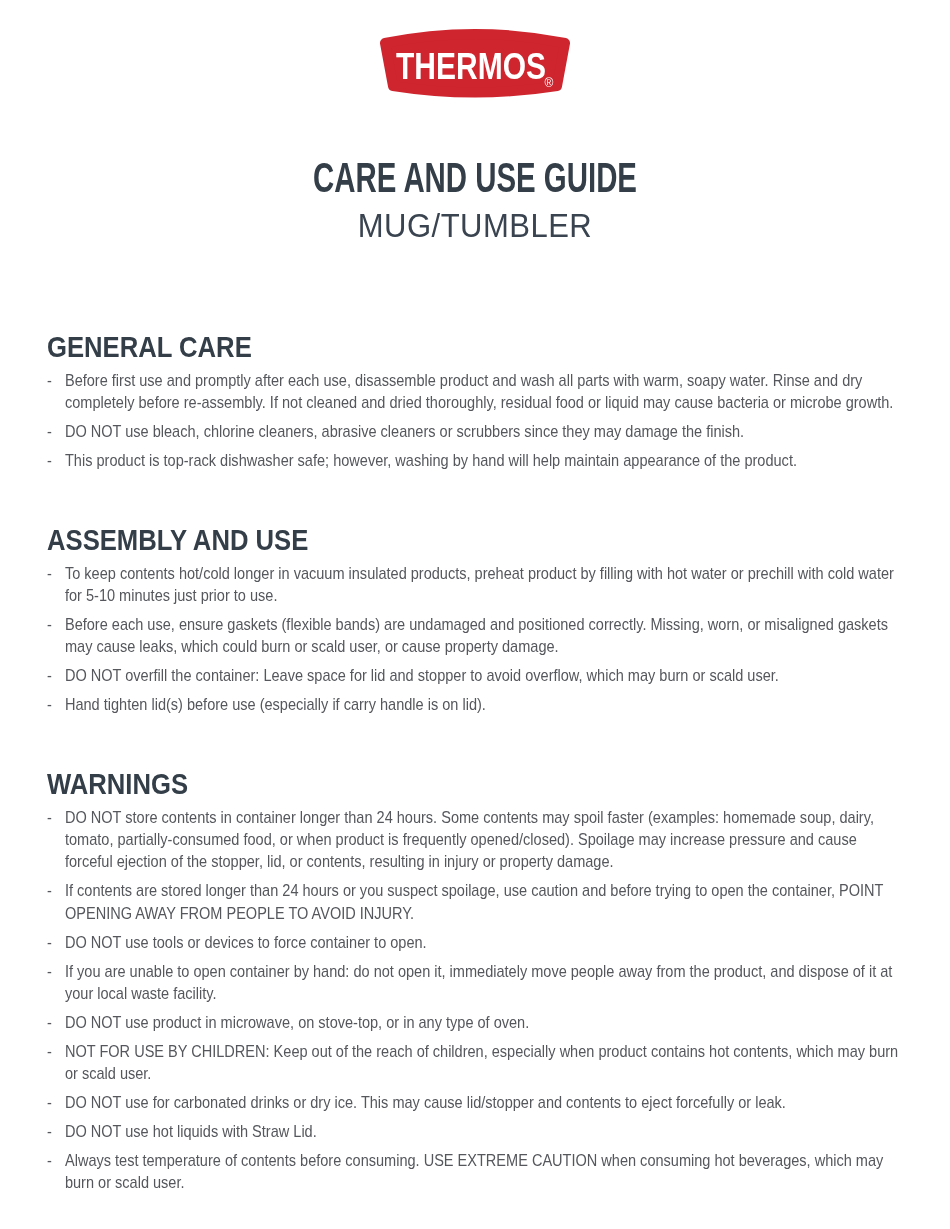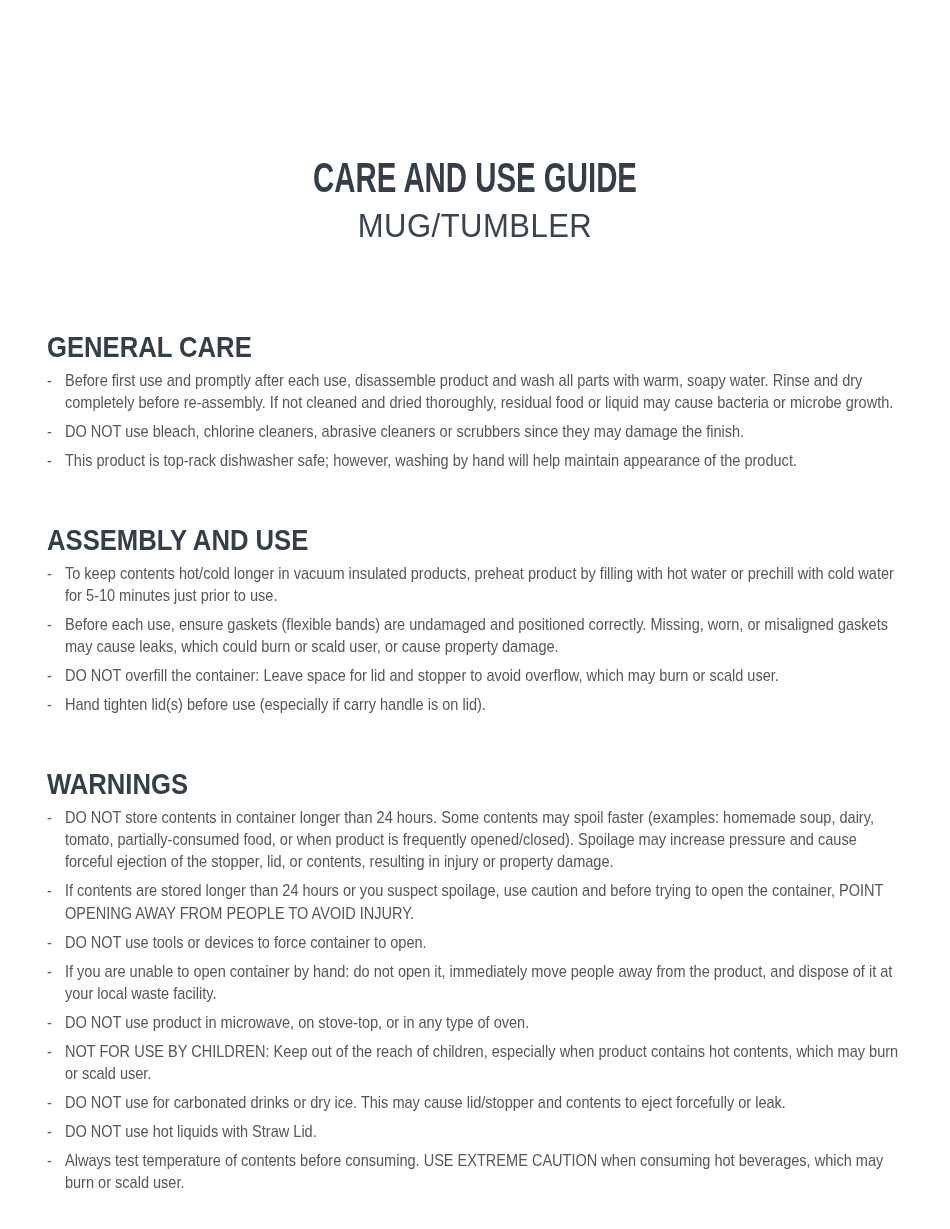--- a/index.html
+++ b/index.html
@@ -82,20 +82,27 @@
     width: 21px;
     color: #55575C;
   }
   .bullet-text { flex: 1 1 auto; }
 </style>
 </head>
 <body>
 
 <div class="page">
 
+  <div class="logo-wrap">
+    <svg width="204" height="78" viewBox="0 0 204 78">
+      <path d="M 12 19 Q 102 1 192 19 L 184 62 Q 102 75 20 62 Z" fill="#CE252E" stroke="#CE252E" stroke-width="10" stroke-linejoin="round"></path>
+      <text x="98" y="55" text-anchor="middle" font-family="Liberation Sans, sans-serif" font-size="37" font-weight="bold" fill="#FFFFFF" textLength="150" lengthAdjust="spacingAndGlyphs">THERMOS</text>
+      <text x="176" y="63" text-anchor="middle" font-family="Liberation Sans, sans-serif" font-size="12" fill="#FFFFFF">®</text>
+    </svg>
+  </div>
 
   <div class="doc-title">CARE AND USE GUIDE</div>
   <div class="doc-subtitle">MUG/TUMBLER</div>
 
   <div class="content">
 
     <div class="section">
       <h2 class="section-heading">GENERAL CARE</h2>
       <div class="bullet-list">
         <div class="bullet">

